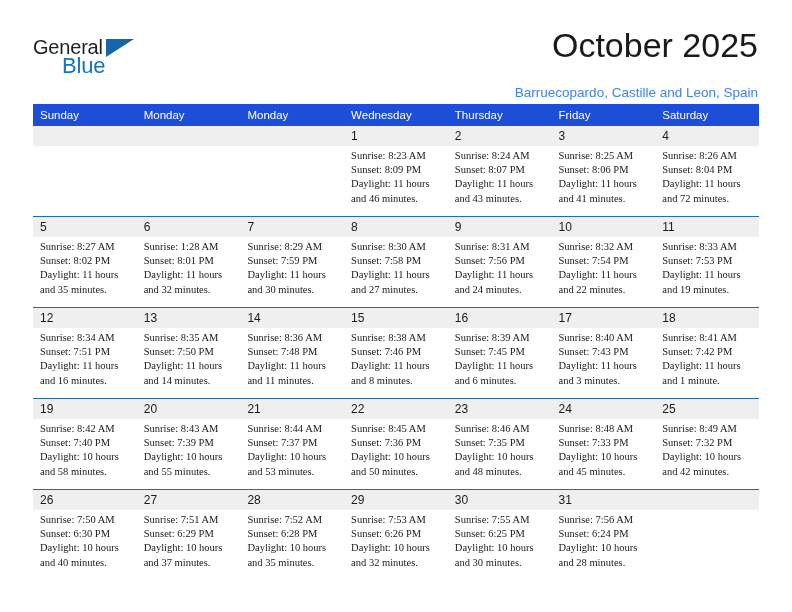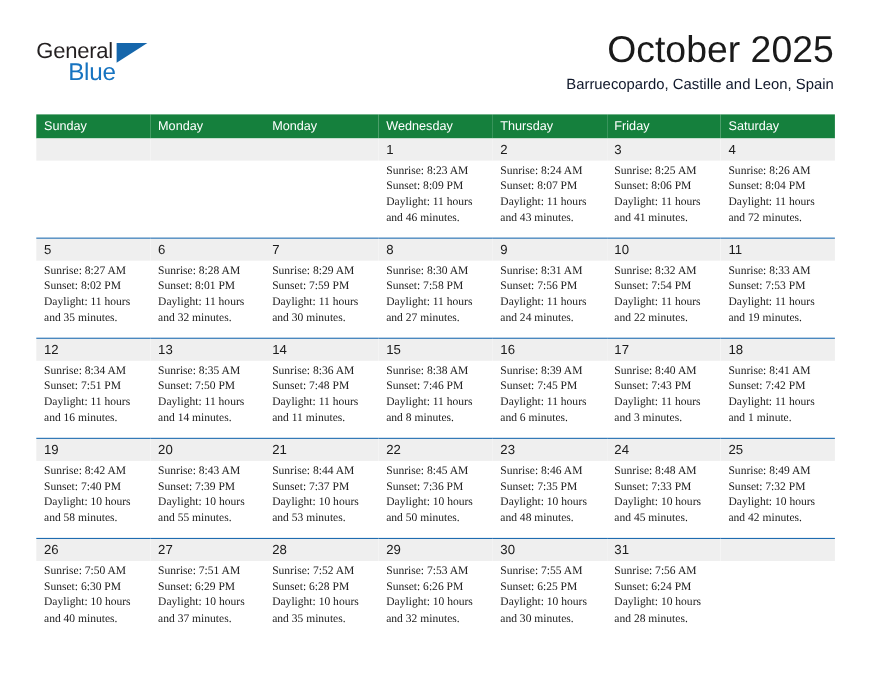--- a/index.html
+++ b/index.html
@@ -71,38 +71,38 @@
     text-align: right;
   }
   .month-title {
     font-size: 34px;
     font-weight: normal;
     color: #1a1a1a;
     line-height: 30px;
     white-space: nowrap;
   }
   .location-subtitle {
-    margin-top: 9px;
+    margin-top: 25px;
     font-size: 13.5px;
-    color: #0f172a;
+    color: #3b82f6;
     line-height: 16px;
     white-space: nowrap;
   }
 
   
   .calendar {
     position: absolute;
     left: 33px;
     top: 104px;
     width: 726px;
     border-collapse: collapse;
     table-layout: fixed;
   }
   .calendar th {
-    background: #15803d;
+    background: #1d4ed8;
     color: #ffffff;
     font-size: 11.5px;
     font-weight: normal;
     text-align: left;
     padding: 5px 0 5px 7px;
     height: 19px;
     box-sizing: border-box;
     border: none;
   }
   .calendar td {
@@ -248,21 +248,21 @@
             <div class="cell-body">
               <div>Sunrise: 8:27 AM</div>
               <div>Sunset: 8:02 PM</div>
               <div>Daylight: 11 hours</div>
               <div>and 35 minutes.</div>
             </div>
           </td>
           <td>
             <span class="daynum">6</span>
             <div class="cell-body">
-              <div>Sunrise: 8:28 AM</div>
+              <div>Sunrise: 1:28 AM</div>
               <div>Sunset: 8:01 PM</div>
               <div>Daylight: 11 hours</div>
               <div>and 32 minutes.</div>
             </div>
           </td>
           <td>
             <span class="daynum">7</span>
             <div class="cell-body">
               <div>Sunrise: 8:29 AM</div>
               <div>Sunset: 7:59 PM</div>

